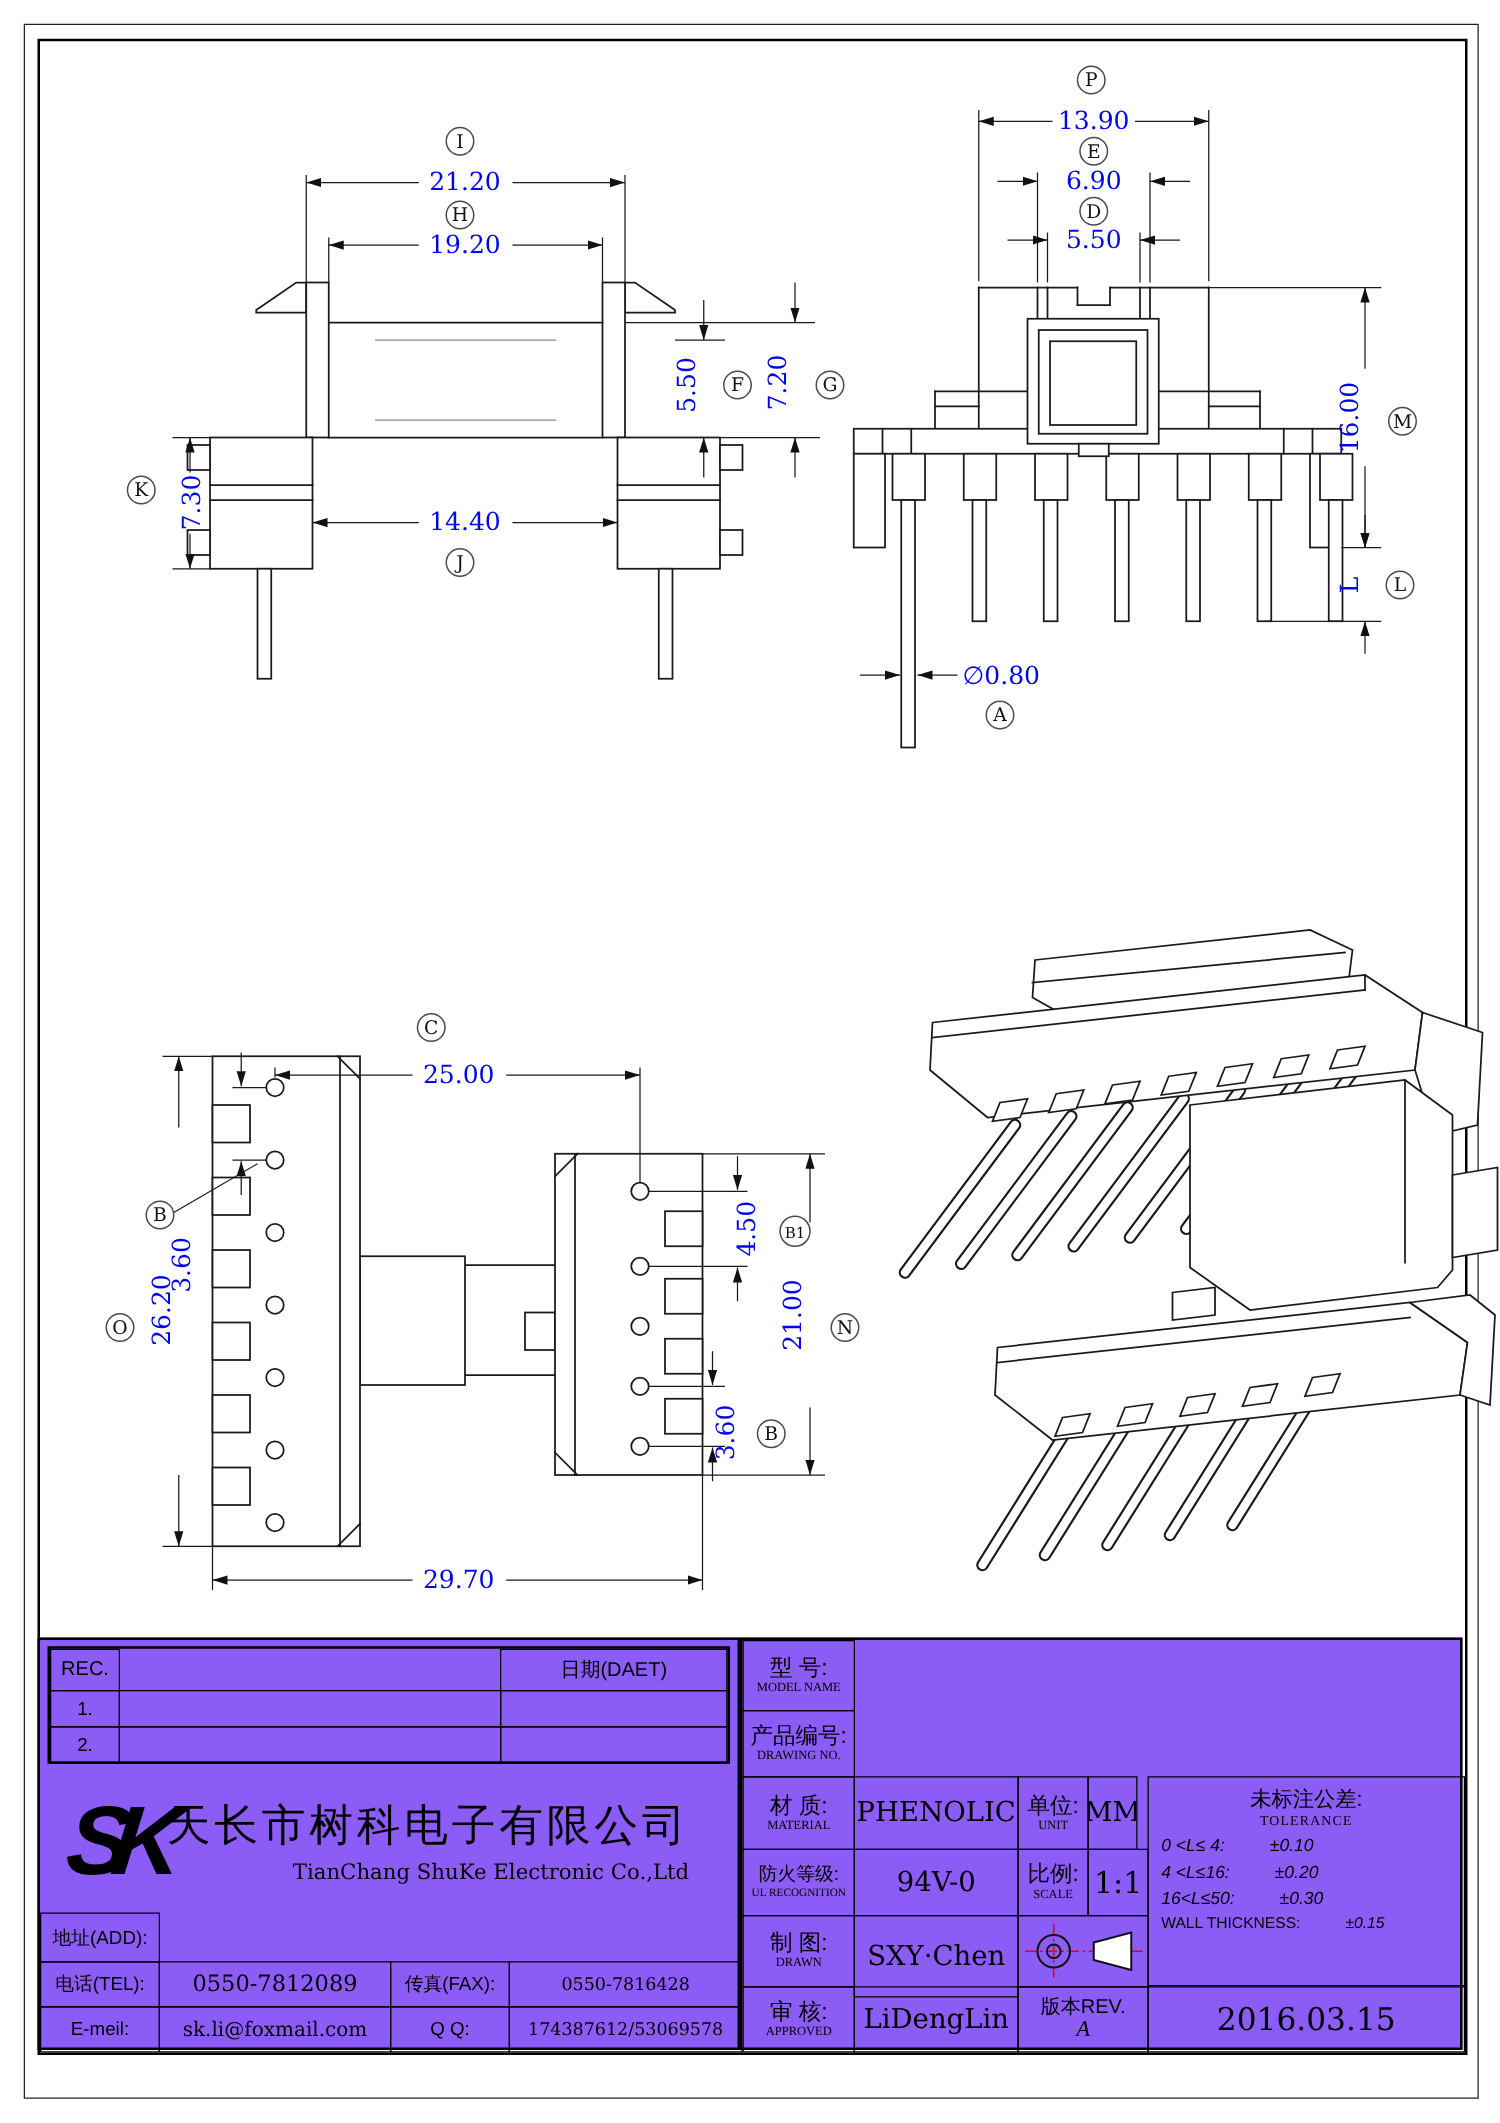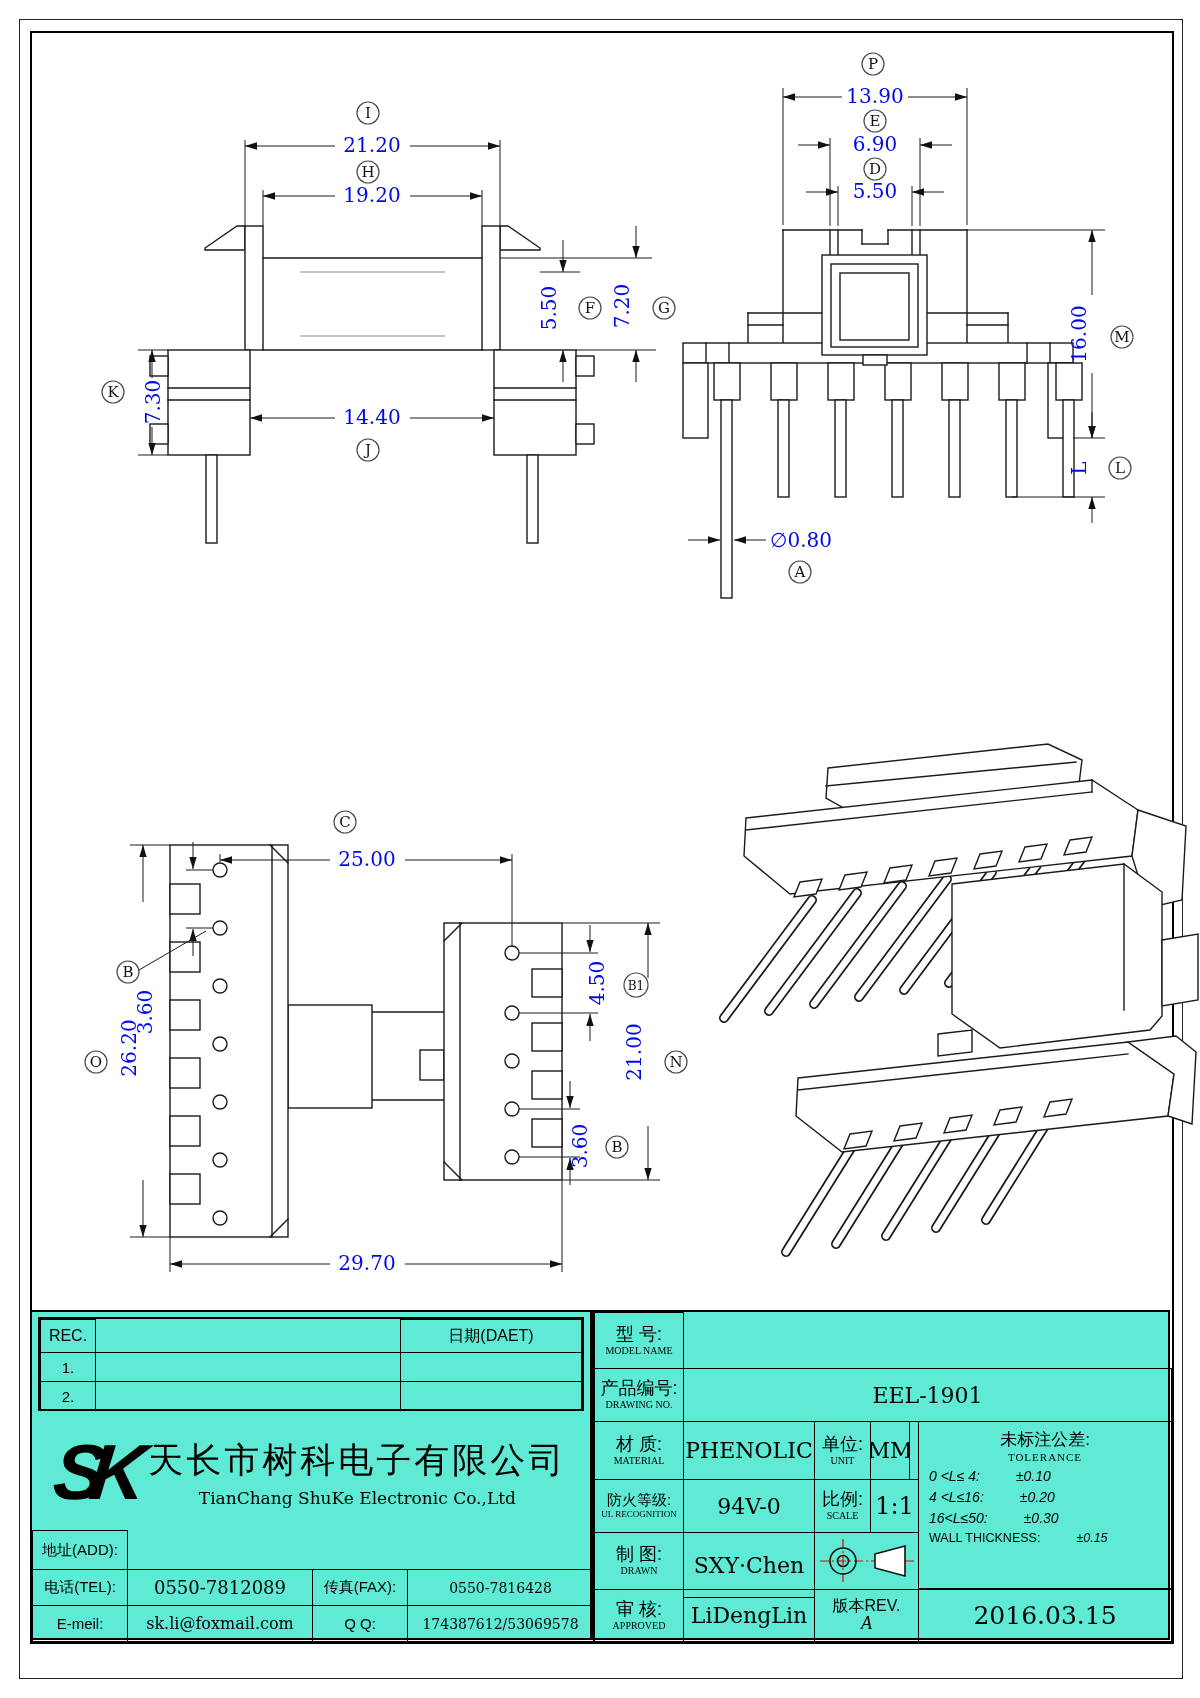--- a/index.html
+++ b/index.html
@@ -12,21 +12,21 @@
   .ln{stroke:#1a1a1a;stroke-width:1.4;fill:none;stroke-linecap:square;}
   .fw{fill:#fff;stroke:#1a1a1a;stroke-width:1.4;}
   .ph{stroke:#888;stroke-width:1;fill:none;}
   .dl{stroke:#1a1a1a;stroke-width:1;fill:none;}
   .dim{font:20px "DejaVu Serif","Liberation Serif",serif;fill:#0007e8;}
   .co{fill:none;stroke:#4a4a4a;stroke-width:1.2;}
   .cot{font:15px "DejaVu Serif","Liberation Serif",serif;fill:#111;}
   .pinO{stroke:#1a1a1a;stroke-width:10;stroke-linecap:round;}
   .pinI{stroke:#fff;stroke-width:6.5;stroke-linecap:round;}
   
-  .tb{position:absolute;box-sizing:border-box;border:2px solid #000;background:#5eead4;}
+  .tb{position:absolute;box-sizing:border-box;border:2px solid #000;background:#8b5cf6;}
   .cell{position:absolute;box-sizing:border-box;border:1px solid #000;display:flex;
         align-items:center;justify-content:center;text-align:center;overflow:hidden;}
   .lblstack{display:flex;flex-direction:column;align-items:center;line-height:1.05;}
   .cn{font-size:18px;font-family:"Liberation Sans",sans-serif;}
   .en{font-size:10px;margin-top:2px;font-family:"Liberation Serif",serif;}
   .val{font-size:20px;font-family:"DejaVu Serif","Liberation Serif",serif;}
   .big{font-size:22px;}
   .rev-hd{font-size:16px;}
   .logo{font-family:"Liberation Sans",sans-serif;font-weight:900;font-style:italic;
         font-size:78px;letter-spacing:-16px;line-height:1;transform:skewX(-6deg);}
@@ -421,21 +421,21 @@
       <div class="cell" style="left:0;top:33px;width:56px;height:30px;font-size:15px">1.</div>
       <div class="cell" style="left:55px;top:33px;width:306px;height:30px"></div>
       <div class="cell" style="left:360px;top:33px;width:182px;height:30px"></div>
       <div class="cell" style="left:0;top:62px;width:56px;height:30px;font-size:15px">2.</div>
       <div class="cell" style="left:55px;top:62px;width:306px;height:30px"></div>
       <div class="cell" style="left:360px;top:62px;width:182px;height:30px"></div>
     </div>
 
     <div style="position:absolute;left:0;top:100px;width:562px;height:120px;display:flex;align-items:center">
       <div class="logo" style="margin-left:22px">SK</div>
-      <div style="margin-left:18px;display:flex;flex-direction:column;align-items:center">
+      <div style="margin-left:3px;display:flex;flex-direction:column;align-items:flex-end">
         <div class="cname">天长市树科电子有限公司</div>
         <div class="cname-en">TianChang ShuKe Electronic Co.,Ltd</div>
       </div>
     </div>
 
     <div class="cell" style="left:0;top:218px;width:96px;height:40px;font-size:15px">地址(ADD):</div>
     <div class="cell" style="left:0;top:257px;width:96px;height:37px;font-size:15px">电话(TEL):</div>
     <div class="cell val" style="left:95px;top:257px;width:186px;height:37px;font-size:18px">0550-7812089</div>
     <div class="cell" style="left:280px;top:257px;width:96px;height:37px;font-size:15px">传真(FAX):</div>
     <div class="cell val" style="left:375px;top:257px;width:187px;height:37px;font-size:14px">0550-7816428</div>
@@ -451,21 +451,20 @@
           <span class="cn">型  号:</span>
           <span class="en">MODEL NAME</span>
         </div>
     </div>
     <div class="cell" style="left:0;top:56px;width:90px;height:54px">
       <div class="lblstack">
           <span class="cn">产品编号:</span>
           <span class="en">DRAWING NO.</span>
         </div>
     </div>
-    <div class="cell val big" style="left:89px;top:56px;width:489px;height:54px">EEL-1901</div>
 
     <div class="cell" style="left:0;top:109px;width:90px;height:59px">
       <div class="lblstack">
           <span class="cn">材  质:</span>
           <span class="en">MATERIAL</span>
         </div>
     </div>
     <div class="cell val big" style="left:89px;top:109px;width:132px;height:59px">PHENOLIC</div>
     <div class="cell" style="left:220px;top:109px;width:57px;height:59px">
       <div class="lblstack">

